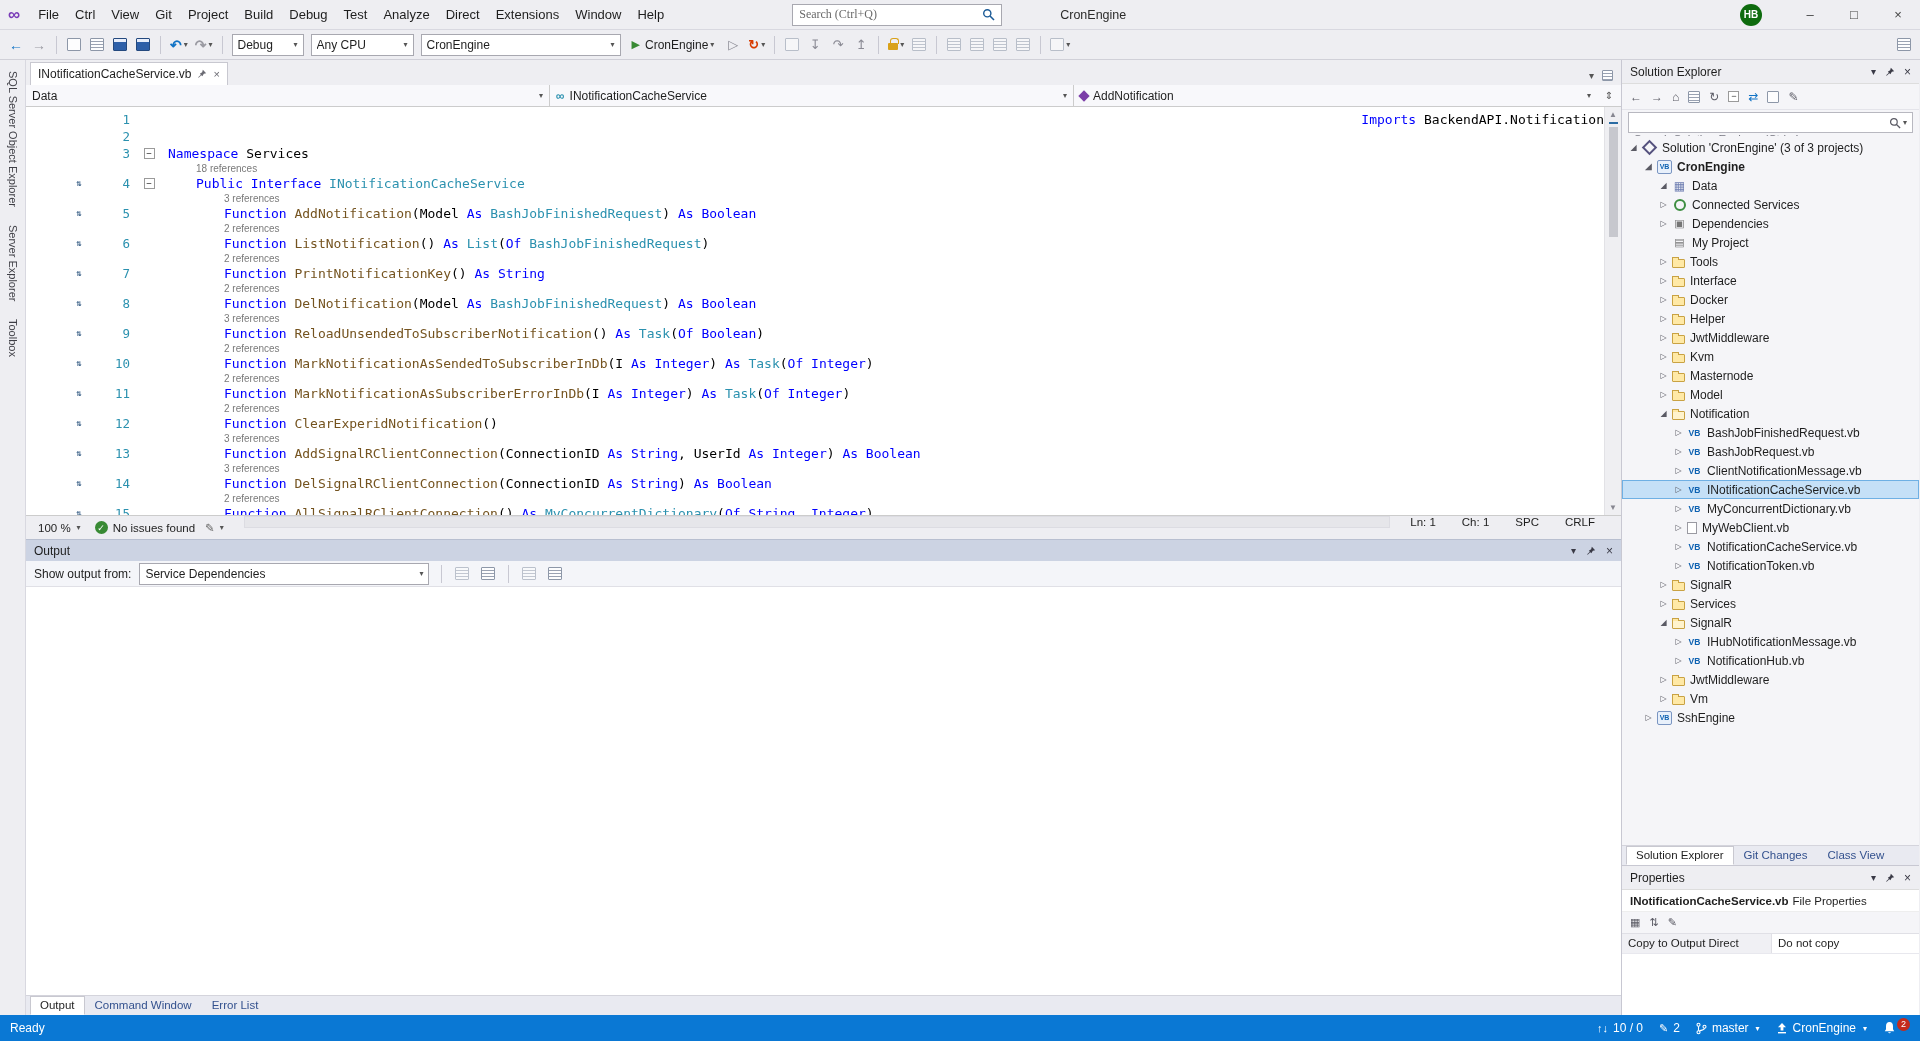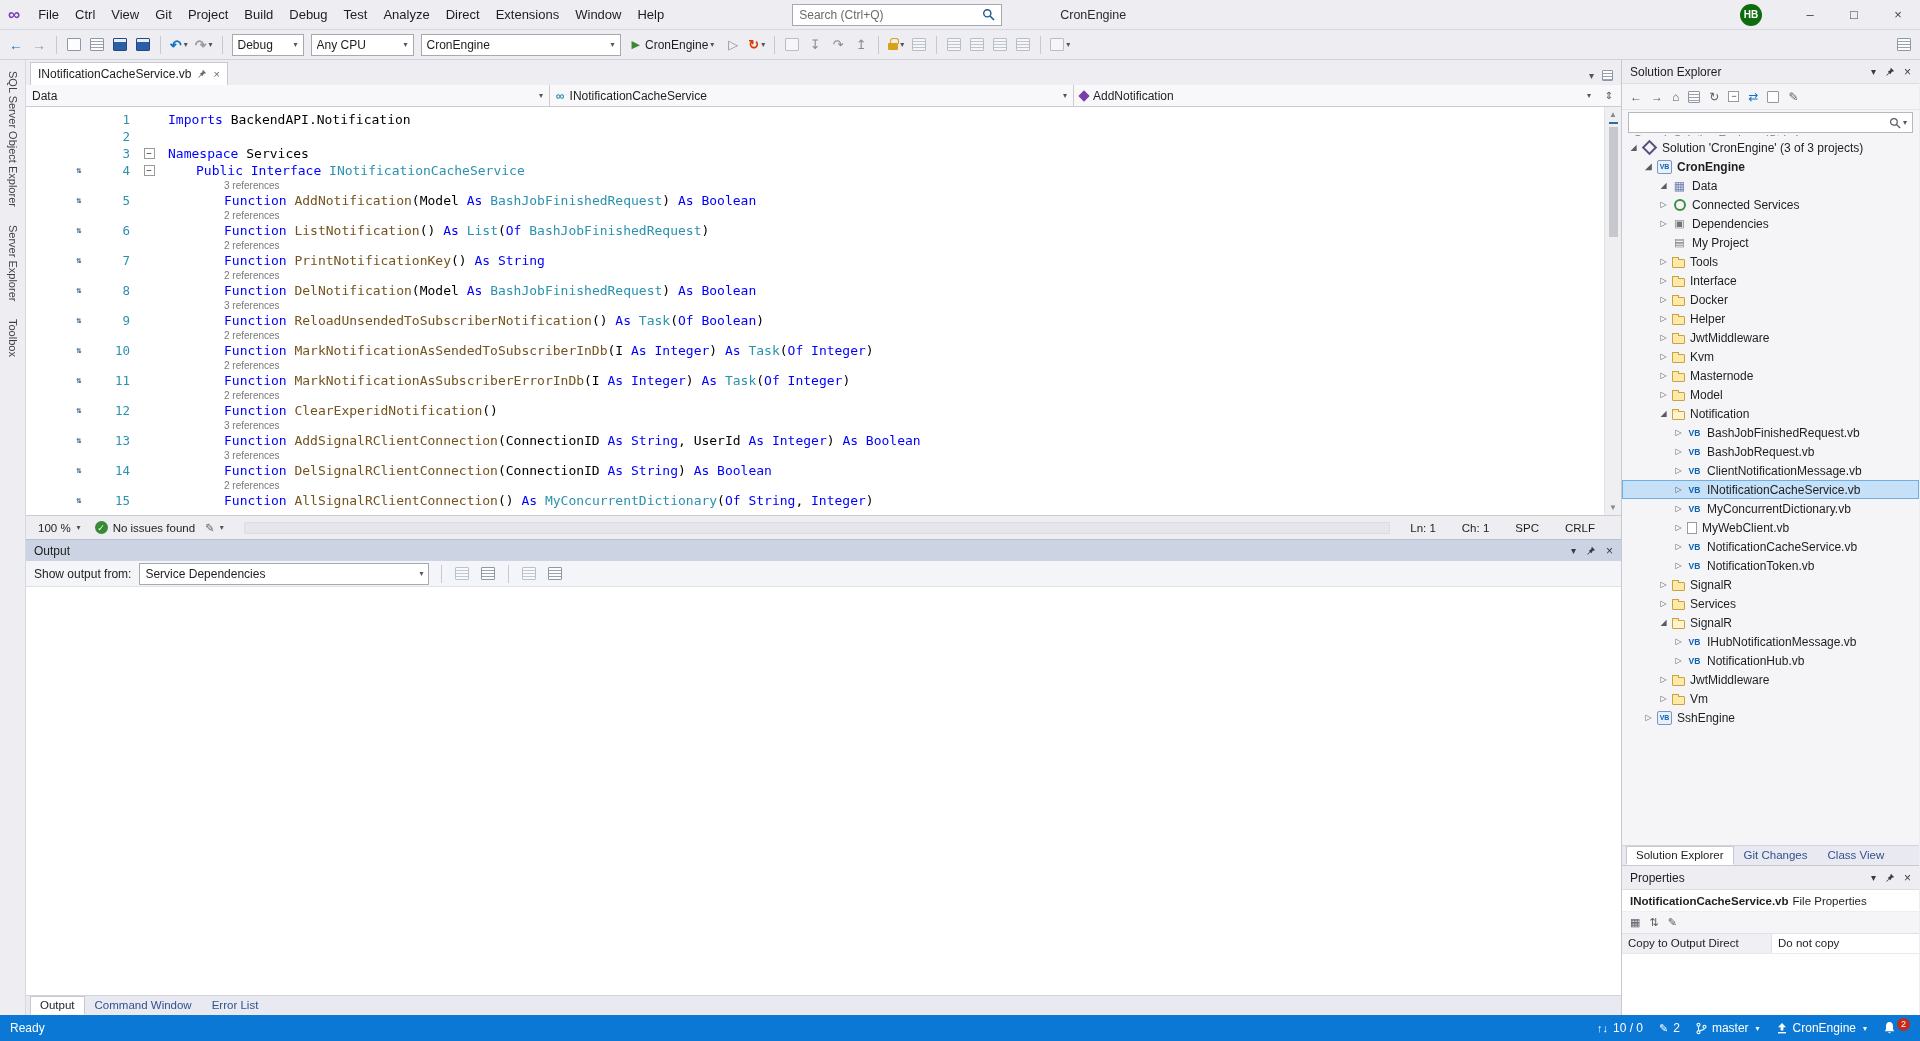--- a/index.html
+++ b/index.html
@@ -3,21 +3,21 @@
 <meta charset="utf-8">
 <style>
   * { box-sizing: border-box; margin: 0; padding: 0; }
   html,body { width:1920px; height:1041px; overflow:hidden; font-family:"Liberation Sans",sans-serif; font-size:13px; color:#1e1e1e; background:#eeeef2; }
 
   
   .titlebar { height:30px; background:#eeeef2; display:flex; align-items:center; border-bottom:1px solid #d8d8e0; }
   .vslogo { color:#7a3db8; font-weight:bold; font-size:17px; padding:0 10px 0 8px; }
   .menus { display:flex; align-items:center; }
   .menu-item { padding:4px 8px; cursor:default; }
-  .qsearch { margin-left:120px; width:210px; height:22px; border:1px solid #a8a8b0; background:#fff; display:flex; align-items:center; padding:0 6px; color:#6a6a6a; }
+  .qsearch { margin-left:120px; width:210px; height:22px; border:1px solid #a8a8b0; background:#fff; display:flex; align-items:center; padding:0 6px; color:#6a6a6a;font-family:Liberation Serif, serif; }
   .qsearch .qtext { flex:1; font-size:12px; }
   .wtitle { margin-left:58px; font-size:12.5px; color:#2b2b2b; }
   .tspacer { flex:1; }
   .avatar { width:22px; height:22px; border-radius:50%; background:#0e6b0e; color:#fff; font-size:10px; font-weight:bold; display:flex; align-items:center; justify-content:center; margin-right:26px; }
   .winbtn { width:44px; height:29px; display:flex; align-items:center; justify-content:center; font-size:13px; color:#444; }
 
   
   .toolbar { height:30px; background:#eeeef2; display:flex; align-items:center; padding:0 6px; border-bottom:1px solid #d0d0d8; gap:3px; }
   .tbtn { min-width:20px; height:22px; display:flex; align-items:center; justify-content:center; padding:0 2px; border-radius:2px; }
   .tsep { width:1px; height:18px; background:#c8c8d2; margin:0 4px; }
@@ -74,21 +74,21 @@
   .tok-ty { color:#2b91af; }
   .tok-me { color:#74531f; }
   .tok-pl { color:#000; }
   .vscroll { position:absolute; top:0; right:0; bottom:0; width:17px; background:#efeff2; border-left:1px solid #e2e2e6; display:flex; flex-direction:column; align-items:center; }
   .vscroll .sarrow { font-size:8px; color:#868690; padding:3px 0; }
   .vscroll .caretmark { width:9px; height:2px; background:#2b6ca3; }
   .vscroll .thumb { width:9px; height:110px; background:#c7c8ce; margin-top:3px; }
   .vscroll .send { margin-top:auto; }
 
   
-  .hrow { height:24px; background:#eeeef2; border-top:1px solid #ccc; display:flex; align-items:center; font-size:11.5px; padding:0 8px; gap:10px; }
+  .hrow { height:24px; background:#eeeef2; border-top:1px solid #ccc; display:flex; font-size:11.5px; padding:0 8px; gap:10px; }
   .zoomdd { display:flex; align-items:center; gap:4px; padding:1px 4px; }
   .okcircle { width:13px; height:13px; border-radius:50%; background:#388a34; color:#fff; font-size:9px; display:flex; align-items:center; justify-content:center; }
   .issues { color:#1e1e1e; }
   .cleanup { display:flex; align-items:center; gap:3px; color:#666; }
   .hscroll { flex:1; height:12px; background:#e6e6ea; border:1px solid #dcdce2; margin:0 10px; }
   .posgrp { display:flex; gap:26px; color:#1e1e1e; padding-right:18px; }
 
   
   .output-title { height:22px; background:#ccd3e3; display:flex; align-items:center; padding:0 8px; font-size:12px; border-top:1px solid #b8bfd0; }
   .output-title .ticons { margin-left:auto; display:flex; gap:10px; align-items:center; color:#3a3a46; font-size:10px; }
@@ -320,23 +320,24 @@
         <span class="icon-method"></span>
         <span>AddNotification</span>
         <span class="grow"></span>
         <span class="dd">▾</span>
       </div>
       <div class="bc-split">⇕</div>
     </div>
 
     <div class="codewrap">
       <div class="codelines">
-          <div class="code-row"><span class="glyph"></span><span class="lnum">1</span><span class="foldcol"></span><span class="ltext" style="padding-left: 0px;"><span class="tok-kw">Imports </span><span class="tok-pl">BackendAPI.Notification</span></span></div>
+          <div class="code-row"><span class="glyph"></span><span class="lnum">1</span><span class="foldcol"></span><span class="ltext" style="padding-left: 0px; text-align: right;"><span class="tok-kw">Imports </span><span class="tok-pl">BackendAPI.Notification</span></span></div>
           <div class="code-row"><span class="glyph"></span><span class="lnum">2</span><span class="foldcol"></span><span class="ltext" style="padding-left: 0px;"></span></div>
           <div class="code-row"><span class="glyph"></span><span class="lnum">3</span><span class="foldcol"><span class="foldbox">−</span></span><span class="ltext" style="padding-left: 0px;"><span class="tok-kw">Namespace </span><span class="tok-pl">Services</span></span></div>
+          <div class="codelens" style="margin-left: 170px;">18 references</div>
           <div class="code-row"><span class="glyph">⇅</span><span class="lnum">4</span><span class="foldcol"><span class="foldbox">−</span></span><span class="ltext" style="padding-left: 28px;"><span class="tok-kw">Public Interface </span><span class="tok-ty">INotificationCacheService</span></span></div>
           <div class="codelens" style="margin-left: 198px;">3 references</div>
           <div class="code-row"><span class="glyph">⇅</span><span class="lnum">5</span><span class="foldcol"></span><span class="ltext" style="padding-left: 56px;"><span class="tok-kw">Function </span><span class="tok-me">AddNotification</span><span class="tok-pl">(Model </span><span class="tok-kw">As </span><span class="tok-ty">BashJobFinishedRequest</span><span class="tok-pl">) </span><span class="tok-kw">As Boolean</span></span></div>
           <div class="codelens" style="margin-left: 198px;">2 references</div>
           <div class="code-row"><span class="glyph">⇅</span><span class="lnum">6</span><span class="foldcol"></span><span class="ltext" style="padding-left: 56px;"><span class="tok-kw">Function </span><span class="tok-me">ListNotification</span><span class="tok-pl">() </span><span class="tok-kw">As </span><span class="tok-ty">List</span><span class="tok-pl">(</span><span class="tok-kw">Of </span><span class="tok-ty">BashJobFinishedRequest</span><span class="tok-pl">)</span></span></div>
           <div class="codelens" style="margin-left: 198px;">2 references</div>
           <div class="code-row"><span class="glyph">⇅</span><span class="lnum">7</span><span class="foldcol"></span><span class="ltext" style="padding-left: 56px;"><span class="tok-kw">Function </span><span class="tok-me">PrintNotificationKey</span><span class="tok-pl">() </span><span class="tok-kw">As String</span></span></div>
           <div class="codelens" style="margin-left: 198px;">2 references</div>
           <div class="code-row"><span class="glyph">⇅</span><span class="lnum">8</span><span class="foldcol"></span><span class="ltext" style="padding-left: 56px;"><span class="tok-kw">Function </span><span class="tok-me">DelNotification</span><span class="tok-pl">(Model </span><span class="tok-kw">As </span><span class="tok-ty">BashJobFinishedRequest</span><span class="tok-pl">) </span><span class="tok-kw">As Boolean</span></span></div>
           <div class="codelens" style="margin-left: 198px;">3 references</div>

